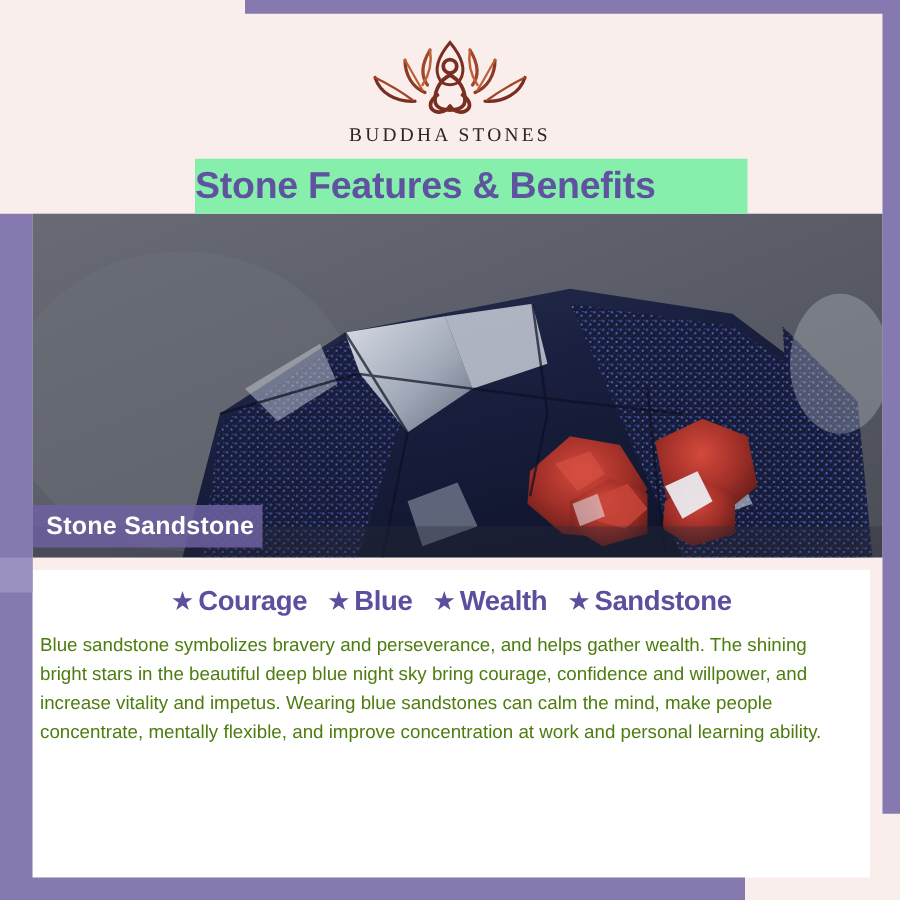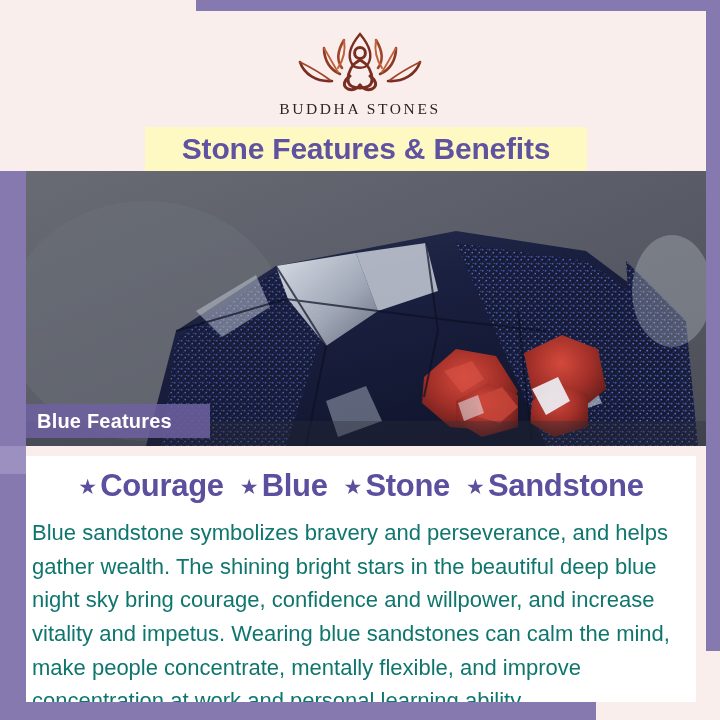--- a/index.html
+++ b/index.html
@@ -93,28 +93,27 @@
     font-family: "Liberation Serif", serif;
     font-size: 15.5px;
     letter-spacing: 2.6px;
     color: #2d2523;
     text-align: center;
   }
 
   
   .title-box {
     position: absolute;
-    left: 145px;
+    left: 156px;
     top: 127px;
     width: 442px;
     height: 44px;
-    background: #fef9c3;
+    background: #86efac;
     display: flex;
     align-items: center;
-    justify-content: center;
     z-index: 5;
   }
   .title-text {
     font-size: 30px;
     font-weight: bold;
     color: #5f52a0;
     letter-spacing: -0.2px;
     white-space: nowrap;
   }
 
@@ -183,31 +182,31 @@
     white-space: nowrap;
   }
   .benefit .star {
     color: #5b4f9e;
     font-size: 21px;
     line-height: 1;
     margin-right: 3px;
   }
   .benefit .label {
     color: #5b4f9e;
-    font-size: 31px;
+    font-size: 22px;
     font-weight: bold;
     letter-spacing: -0.3px;
   }
 
   .body-copy {
     margin: 12px 0 0 6px;
     width: 652px;
-    font-size: 22px;
+    font-size: 15px;
     line-height: 1.53;
-    color: #0f766e;
+    color: #4d7c0f;
     font-weight: normal;
   }
 </style>
 </head>
 <body>
 
 <div class="poster">
 
   <div class="header">
     <div class="logo-wrap">
@@ -307,21 +306,21 @@
       </g>
 
       <path d="M600 90 L 660 150 L 672 275 L 612 275 Z" fill="url(#glitter)" opacity="0.95"></path>
       <ellipse cx="646" cy="120" rx="40" ry="56" fill="#b9bfc9" opacity="0.35"></ellipse>
 
       <rect x="0" y="250" width="680" height="25" fill="#2b2e38" opacity="0.35"></rect>
     </svg>
   </div>
 
   <div class="photo-caption">
-    <span>Blue Features</span>
+    <span>Stone Sandstone</span>
   </div>
 
   <div class="title-box">
     <div class="title-text">Stone Features &amp; Benefits</div>
   </div>
 
   <div class="frame-top"></div>
   <div class="frame-right"></div>
   <div class="frame-left"></div>
   <div class="frame-left-lite"></div>
@@ -334,21 +333,21 @@
       <div class="benefit">
         <span class="star">★</span>
         <span class="label">Courage</span>
       </div>
       <div class="benefit">
         <span class="star">★</span>
         <span class="label">Blue</span>
       </div>
       <div class="benefit">
         <span class="star">★</span>
-        <span class="label">Stone</span>
+        <span class="label">Wealth</span>
       </div>
       <div class="benefit">
         <span class="star">★</span>
         <span class="label">Sandstone</span>
       </div>
     </div>
 
     <p class="body-copy">Blue sandstone symbolizes bravery and perseverance, and helps gather wealth. The shining bright stars in the beautiful deep blue night sky bring courage, confidence and willpower, and increase vitality and impetus. Wearing blue sandstones can calm the mind, make people concentrate, mentally flexible, and improve concentration at work and personal learning ability.</p>
   </div>
 

